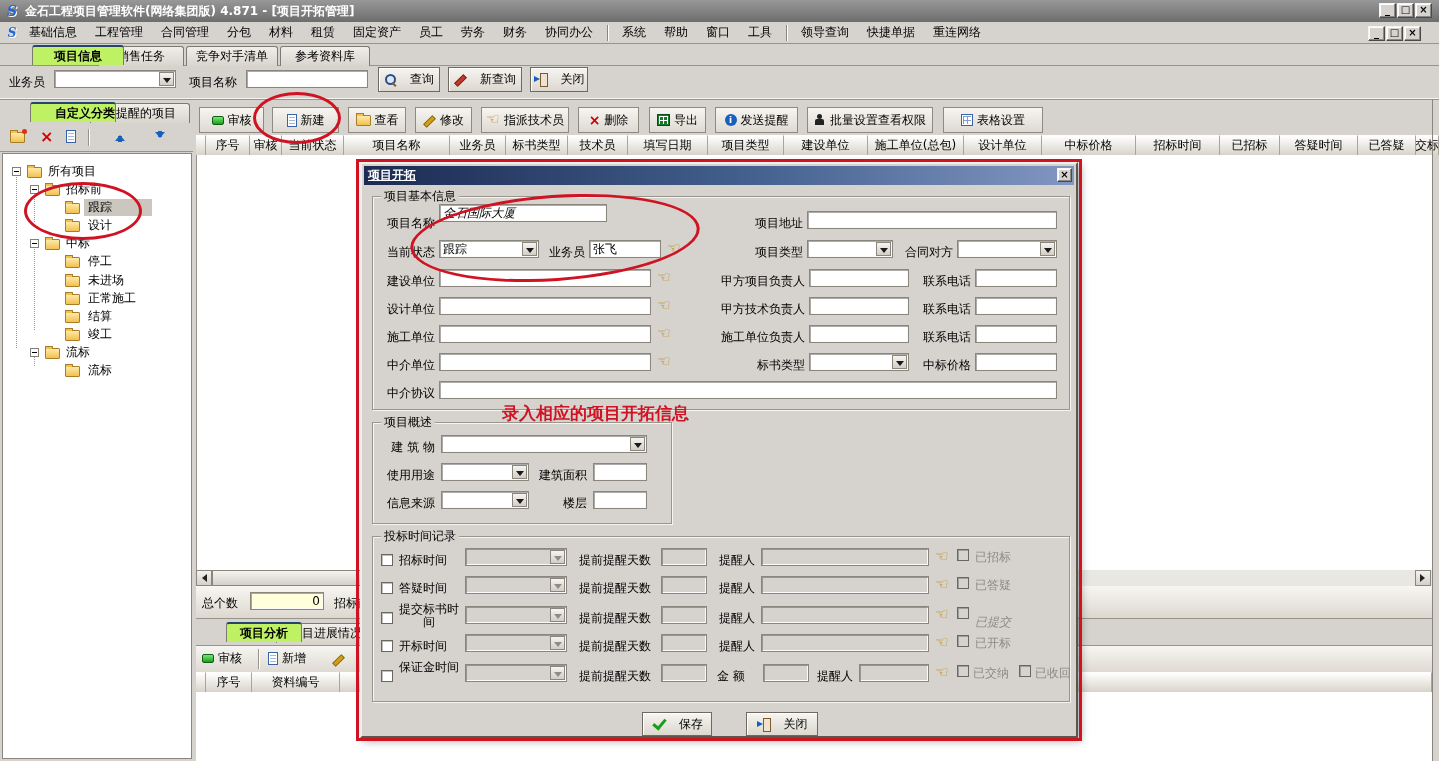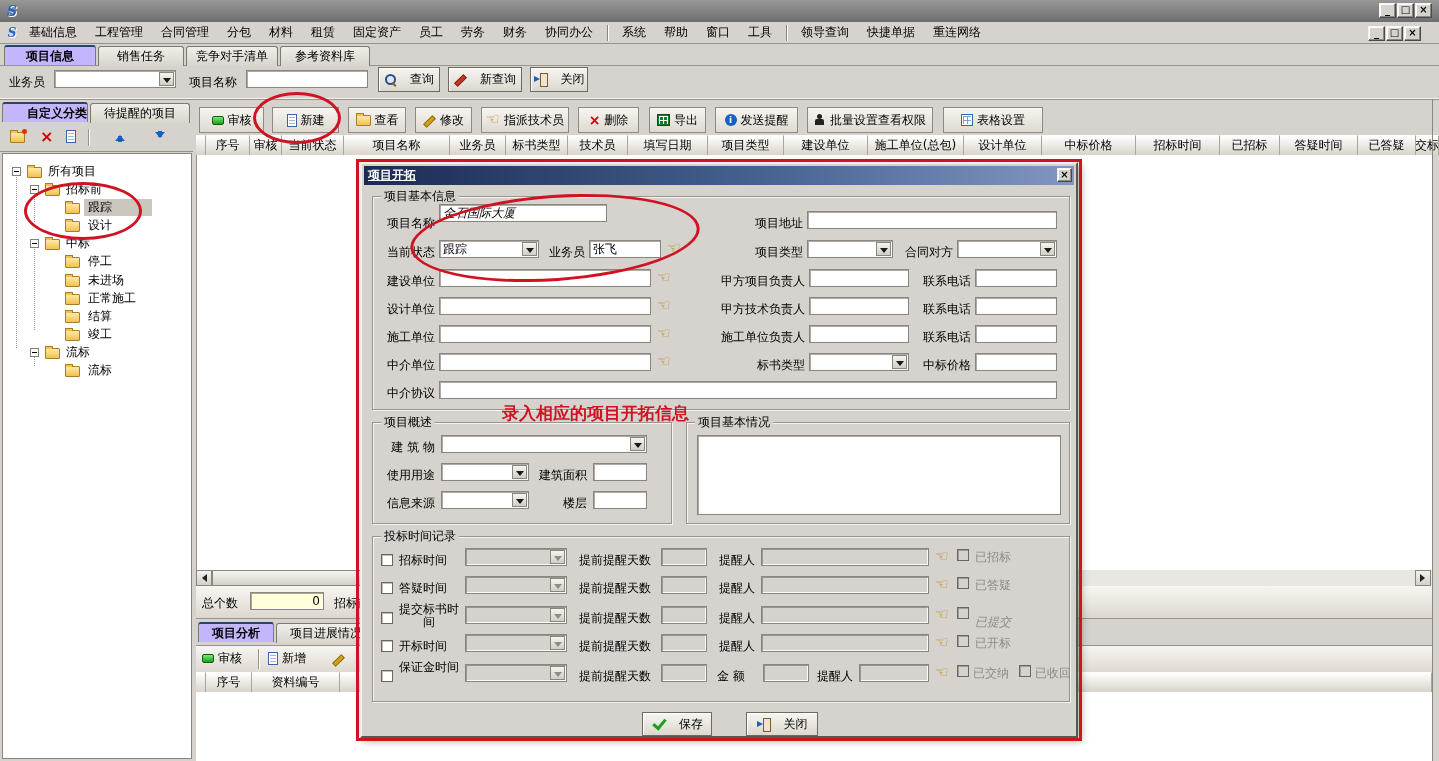--- a/index.html
+++ b/index.html
@@ -6,21 +6,21 @@
 body{font-family:"DejaVu Sans",sans-serif;font-size:12px;color:#000;}
 #screen{position:relative;width:1439px;height:761px;background:#d6d3ce;overflow:hidden;}
 .abs{position:absolute;}
 .titlebar{left:0;top:0;width:1439px;height:22px;background:linear-gradient(#989898,#6d6d6d);color:#fff;font-weight:bold;display:flex;align-items:center;padding-left:4px;gap:5px;}
 .logo{display:inline-block;width:16px;height:16px;font:italic bold 14px "DejaVu Serif",serif;color:#2266cc;text-shadow:1px 1px 0 #fff;line-height:16px;text-align:center;}
 .winbtn{width:17px;height:15px;background:#d6d3ce;border:1px solid;border-color:#f6f4f0 #4a4a4a #4a4a4a #f6f4f0;box-shadow:inset -1px -1px 0 #8a8a8a,inset 1px 1px 0 #fff;font-size:10px;font-weight:bold;line-height:12px;text-align:center;color:#000;}
 .menubar{left:0;top:22px;width:1439px;height:22px;background:#d6d3ce;border-bottom:1px solid #98948c;display:flex;align-items:center;padding-left:4px;}
 .menu-item{padding:3px 9px;white-space:nowrap;}
 .menu-sep{width:1px;height:16px;background:#8a867e;box-shadow:1px 0 0 #fff;margin:0 5px;}
 .tab{position:absolute;height:20px;background:linear-gradient(#f0eeea,#d9d5cd);border:1px solid #7e7a72;border-bottom:none;border-radius:3px 3px 0 0;text-align:center;line-height:18px;white-space:nowrap;overflow:hidden;}
-.tab.active{background:#c4b5fd;border-top:2px solid #26456e;font-weight:bold;z-index:2;}
+.tab.active{background:#bef264;border-top:2px solid #26456e;font-weight:bold;z-index:2;margin-left:28px;}
 .lab{position:absolute;height:18px;line-height:18px;white-space:nowrap;}
 .lab.r{text-align:right;}
 .inp{position:absolute;height:18px;background:#fff;border:1px solid #8a867e;box-shadow:inset 1px 1px 0 rgba(90,88,80,.5),inset -1px -1px 0 #fbfaf8;line-height:16px;padding:0 3px;overflow:hidden;white-space:nowrap;}
 .inp.dis{background:#d6d3ce;color:#7d7a74;}
 .carr{position:absolute;right:1px;top:1px;width:15px;height:14px;background:linear-gradient(#f6f4f0,#d2cec6);border:1px solid #8a867e;display:flex;align-items:flex-start;justify-content:center;}
 .carr i{display:block;width:0;height:0;border:4px solid transparent;border-top:5px solid #1a1a1a;margin-top:5px;}
 .carr.dis i{border-top-color:#8f8c85;}
 .btn{position:absolute;background:linear-gradient(#f7f5f1,#dcd8d0);border:1px solid #6e6a62;box-shadow:inset 1px 1px 0 #fff;display:flex;align-items:center;justify-content:center;gap:13px;white-space:nowrap;}
 .tbtn{position:absolute;top:107px;height:26px;background:linear-gradient(#f7f5f1,#dedad2);border:1px solid #8e8a81;display:flex;align-items:center;justify-content:center;gap:4px;white-space:nowrap;padding:0 4px;}
 .hdr{position:absolute;height:20px;background:linear-gradient(#fff,#eae7e1 55%,#d8d4cc);border-right:1px solid #a9a59c;border-top:1px solid #fdfdfc;display:flex;align-items:center;justify-content:center;white-space:nowrap;overflow:hidden;}
@@ -74,20 +74,21 @@
 .dlg-title{position:absolute;left:2px;top:2px;right:2px;height:19px;background:linear-gradient(90deg,#1b2a52,#44618f 55%,#8296c2);color:#fff;font-weight:bold;display:flex;align-items:center;padding:0 4px;text-decoration:underline;}
 .strip{position:absolute;left:196px;width:1236px;}
 </style>
 </head>
 <body>
 
 <div id="screen">
 
   <div class="abs titlebar">
     <span class="logo">S</span>
+    <span>金石工程项目管理软件(网络集团版) 4.871 - [项目开拓管理]</span>
   </div>
   <div class="abs winbtn" style="left:1379px;top:3px;">_</div>
   <div class="abs winbtn" style="left:1397px;top:3px;">□</div>
   <div class="abs winbtn" style="left:1415px;top:3px;">×</div>
 
   <div class="abs menubar">
     <span class="logo" style="font-size:12px;">S</span>
     <span class="menu-item">基础信息</span>
     <span class="menu-item">工程管理</span>
     <span class="menu-item">合同管理</span>
@@ -405,24 +406,20 @@
       <span class="lab r" style="left:8px;top:71px;width:54px;">信息来源</span>
       <span class="inp" style="left:68px;top:68px;width:88px;">
           <span class="carr">
             <i></i>
           </span>
         </span>
       <span class="lab r" style="left:186px;top:71px;width:28px;">楼层</span>
       <span class="inp" style="left:220px;top:68px;width:54px;"></span>
     </div>
 
-    <div class="grp" style="left:324px;top:258px;width:384px;height:102px;">
-      <span class="gtit">项目基本情况</span>
-      <span class="inp" style="left:10px;top:12px;width:364px;height:80px;"></span>
-    </div>
 
     <div class="grp" style="left:10px;top:372px;width:698px;height:166px;">
       <span class="gtit">投标时间记录</span>
 
       <span class="cbx" style="left:8px;top:17px;"></span>
       <span class="lab" style="left:26px;top:14px;width:64px;">招标时间</span>
       <span class="inp dis" style="left:92px;top:11px;width:102px;">
           <span class="carr dis">
             <i></i>
           </span>

